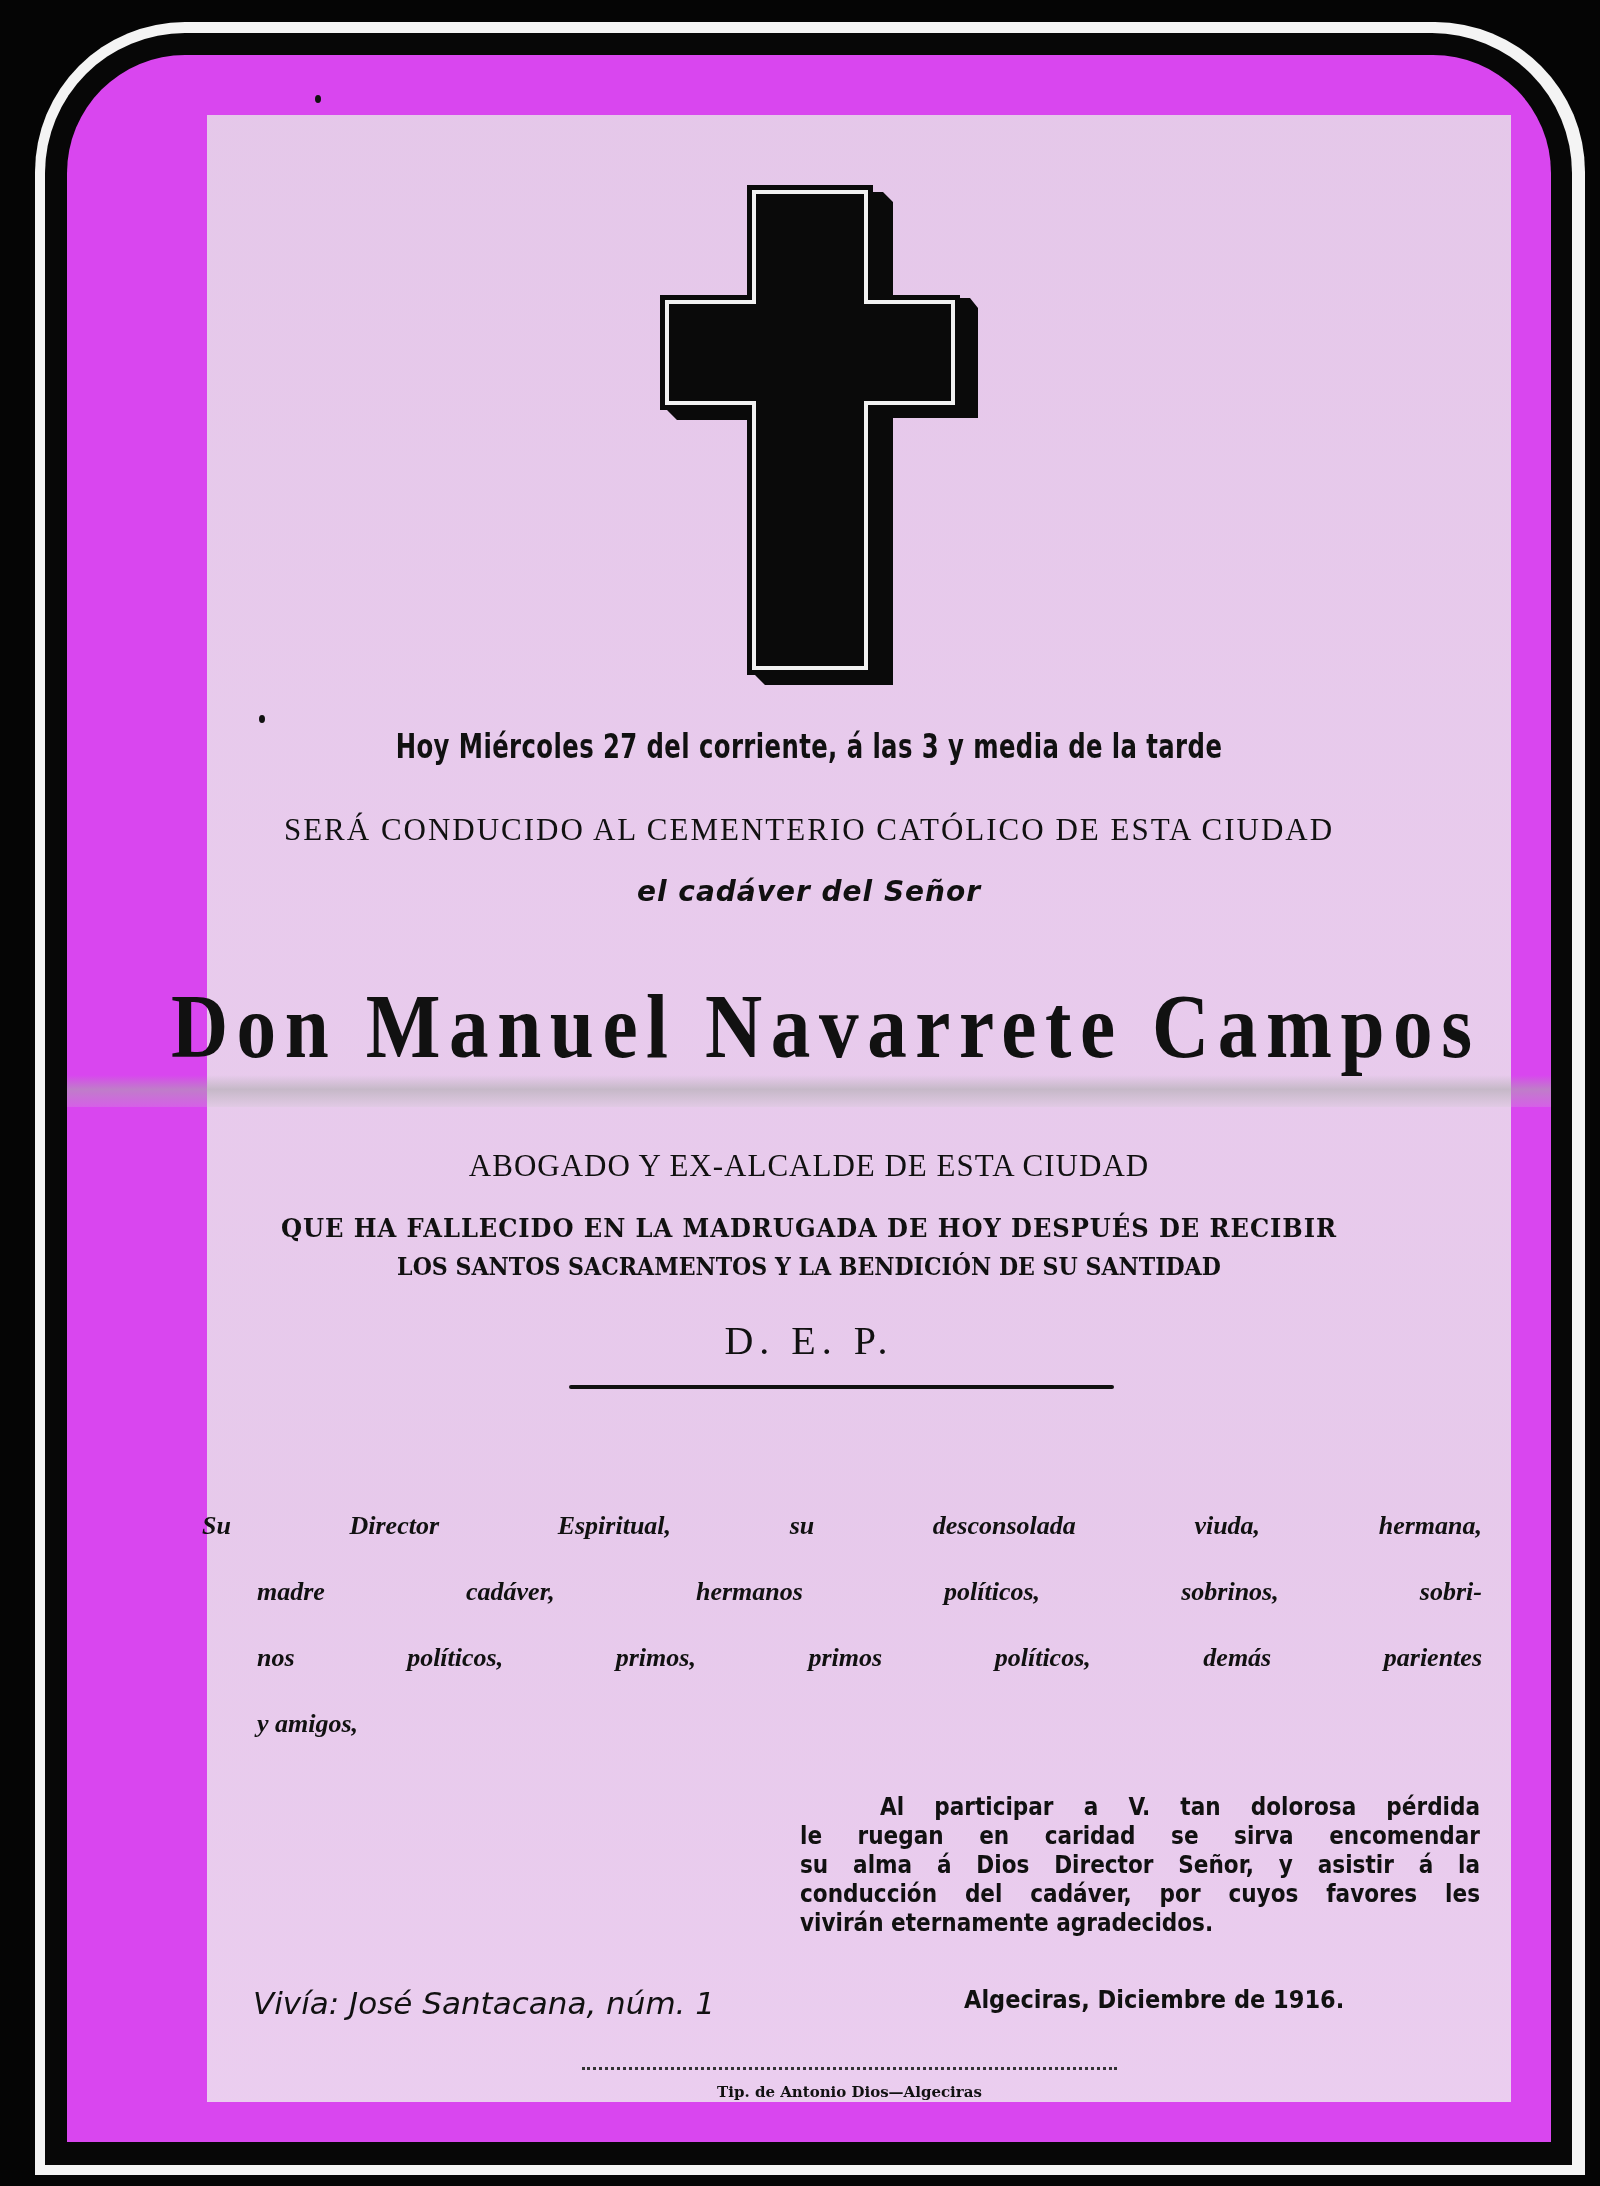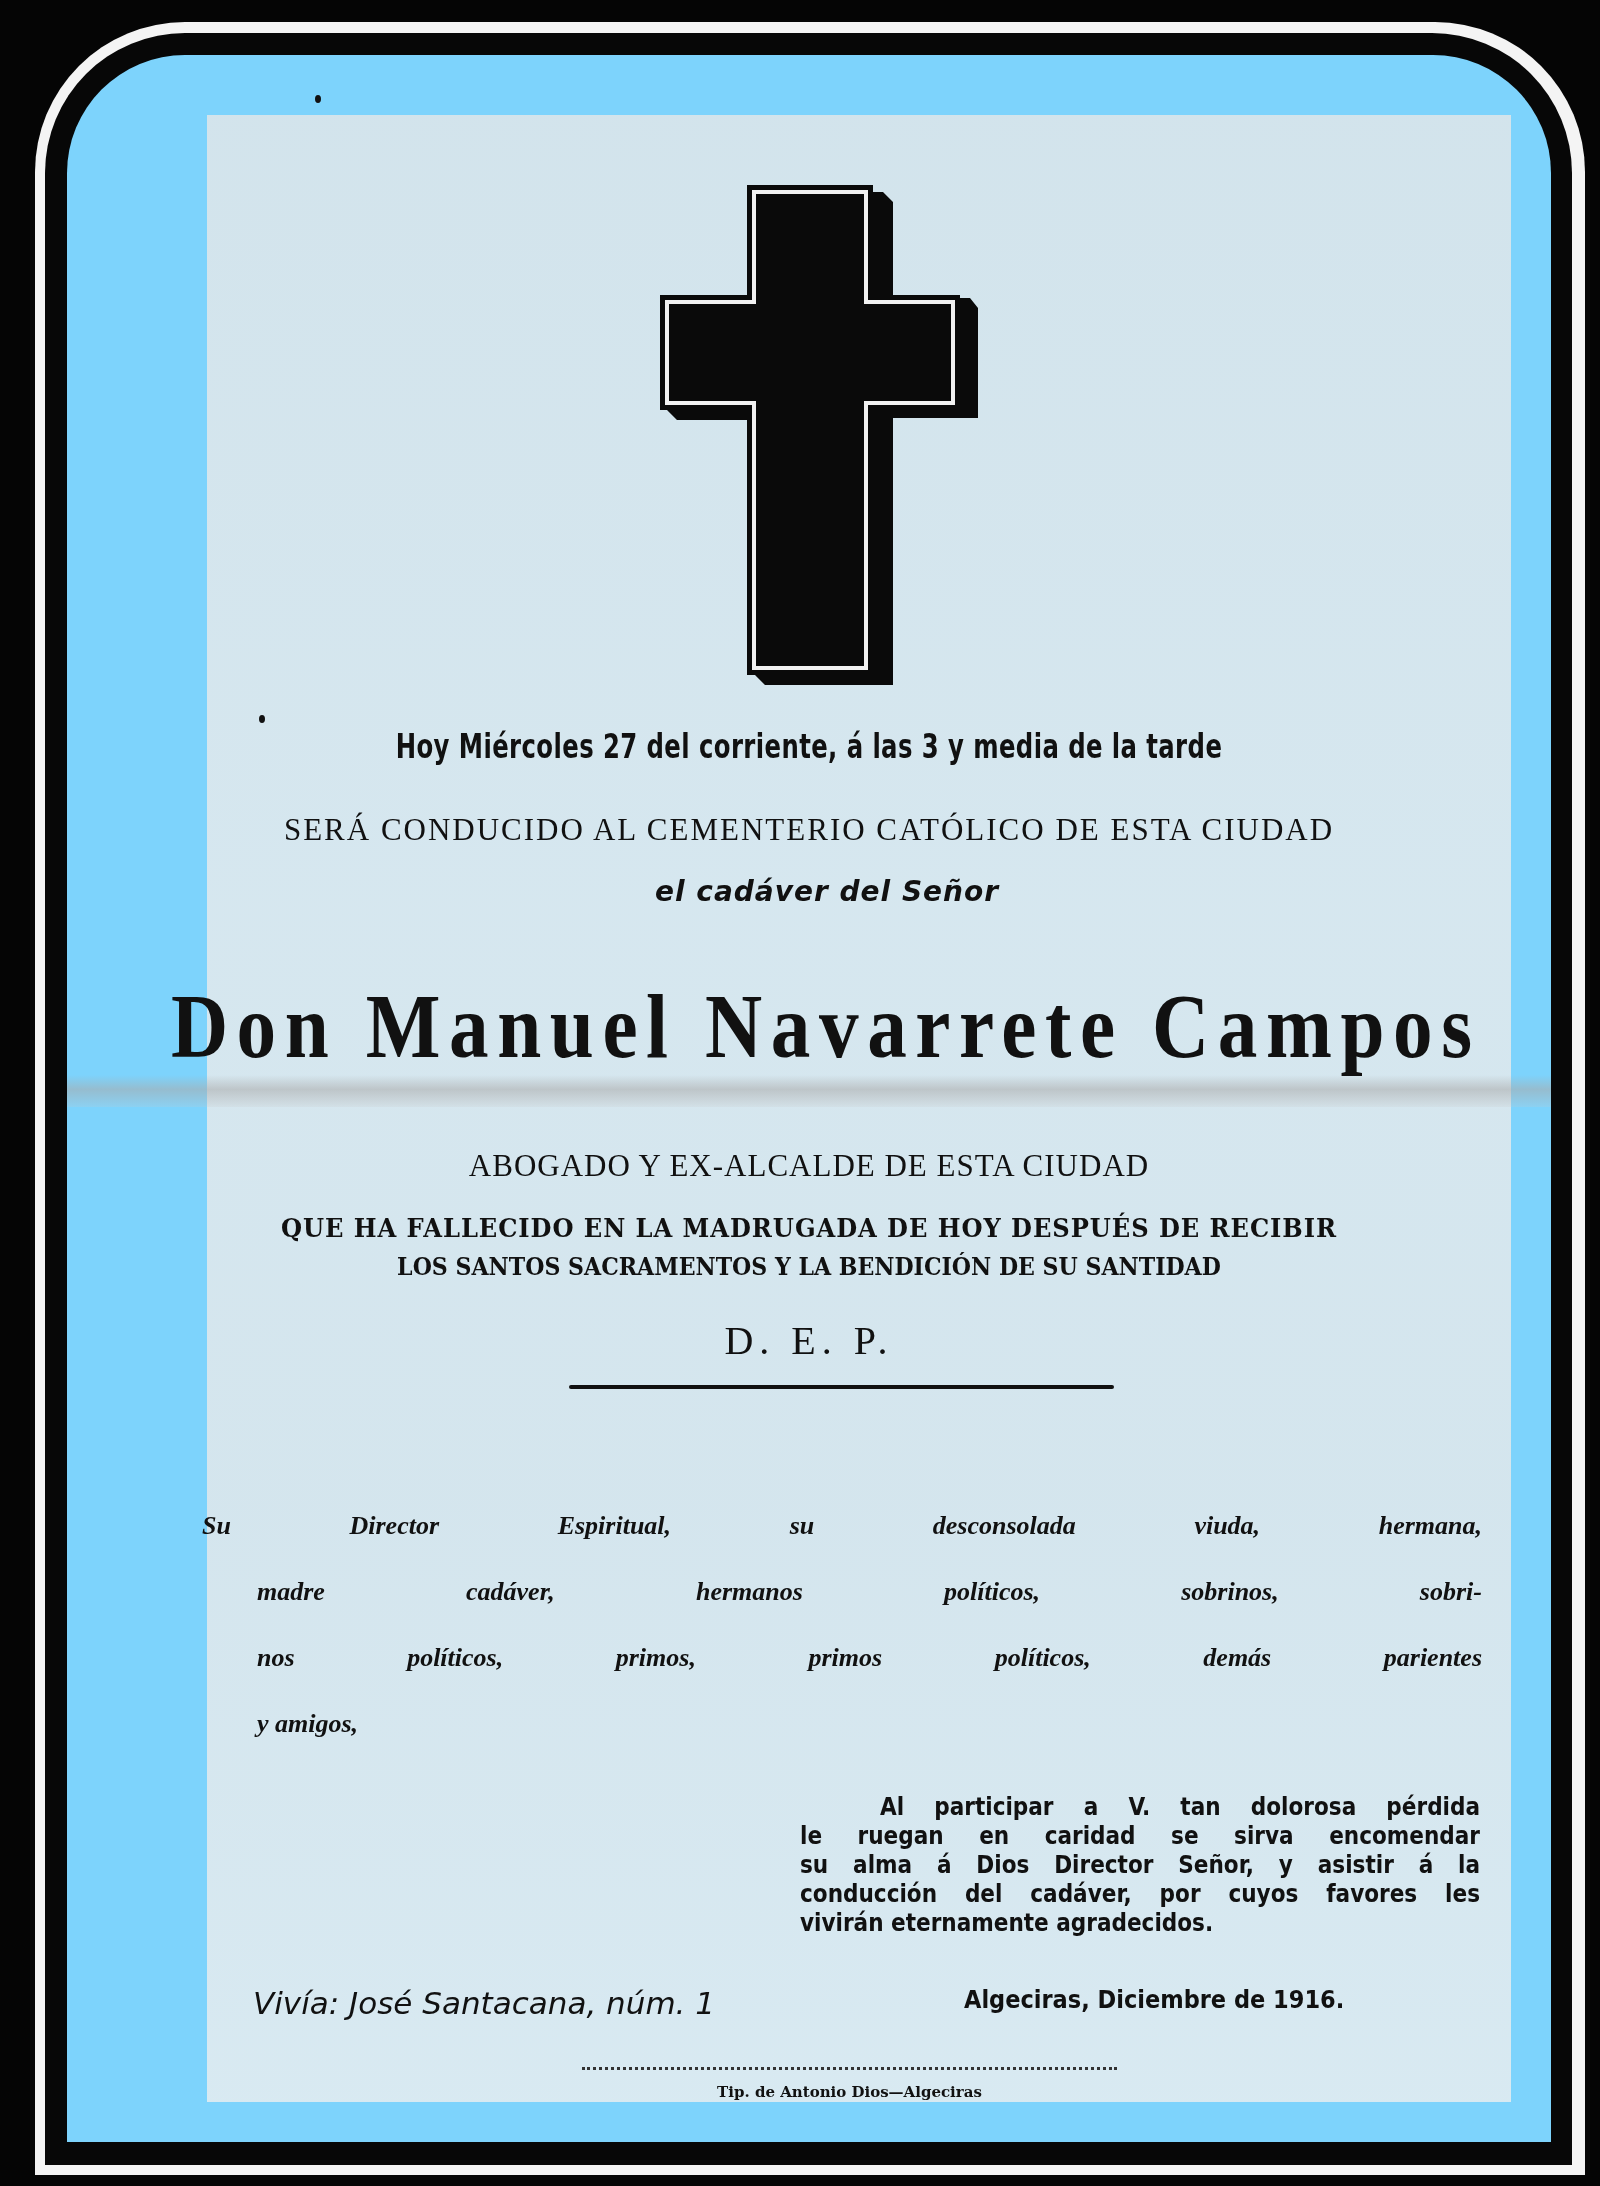--- a/index.html
+++ b/index.html
@@ -10,39 +10,39 @@
     .white-line {
       position:absolute; left:35px; top:22px; width:1550px; height:2153px;
       background:#f4f4f4; border-radius:150px 150px 0 0;
     }
     .black-band {
       position:absolute; left:45px; top:33px; width:1527px; height:2132px;
       background:#070707; border-radius:140px 140px 0 0;
     }
     .paper {
       position:absolute; left:67px; top:55px; width:1484px; height:2087px;
-      background:#7dd3fc; border-radius:118px 118px 0 0; overflow:hidden;
+      background:#d946ef; border-radius:118px 118px 0 0; overflow:hidden;
     }
     .paper::before {
       content:""; position:absolute; left:140px; top:60px; right:40px; bottom:40px;
       background:linear-gradient(180deg,#e8e8e8 0%,#ececec 40%,#eaeaea 70%,#efefef 100%);
       opacity:.8;
     }
     .fold {
       position:absolute; left:0; right:0; top:1020px; height:32px;
       background:linear-gradient(180deg, rgba(180,180,180,0) 0%, rgba(170,170,170,.55) 45%, rgba(200,200,200,.2) 100%);
     }
     .speck { position:absolute; width:6px; height:8px; background:#111; border-radius:50%; }
 
     .cross { position:absolute; left:588px; top:125px; width:330px; height:515px; }
 
     .line { position:absolute; left:0; width:1484px; text-align:center; white-space:nowrap; }
     .l-hoy { top:672px; font-family:"DejaVu Sans Condensed","DejaVu Sans",sans-serif; font-weight:bold; font-size:33px; transform:scaleX(.82); letter-spacing:.5px; }
     .l-sera { top:738px; font-size:31px; letter-spacing:2px;margin-top:19px; }
-    .l-cadaver { top:820px; font-family:"DejaVu Sans",sans-serif; font-style:italic; font-weight:bold; font-size:28px; letter-spacing:1px;padding-left:18px; }
+    .l-cadaver { top:820px; font-family:"DejaVu Sans",sans-serif; font-style:italic; font-weight:bold; font-size:28px; letter-spacing:1px; }
     .l-name { top:918px; font-family:"Liberation Serif",serif; font-weight:bold; font-size:92px; letter-spacing:10px; transform:scaleX(.86); }
     .l-abogado { top:1093px; font-size:31px; letter-spacing:1px; }
     .l-que { top:1158px; font-family:"DejaVu Serif",serif; font-weight:bold; font-size:26px; letter-spacing:1px; transform:scaleX(.93); }
     .l-los { top:1197px; font-family:"DejaVu Serif",serif; font-weight:bold; font-size:24px; transform:scaleX(.92); }
     .l-dep { top:1262px; font-size:40px; letter-spacing:6px; }
     .rule { position:absolute; left:502px; top:1330px; width:545px; height:4px; background:#111; border-radius:2px; }
 
     .mourners {
       position:absolute; left:135px; top:1438px; width:1280px;
       font-family:Liberation Serif, serif; font-style:italic; font-weight:bold; font-size:26px; line-height:66px;

